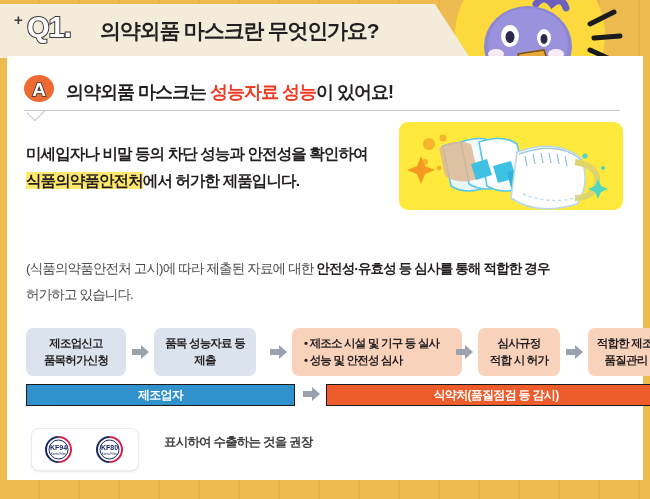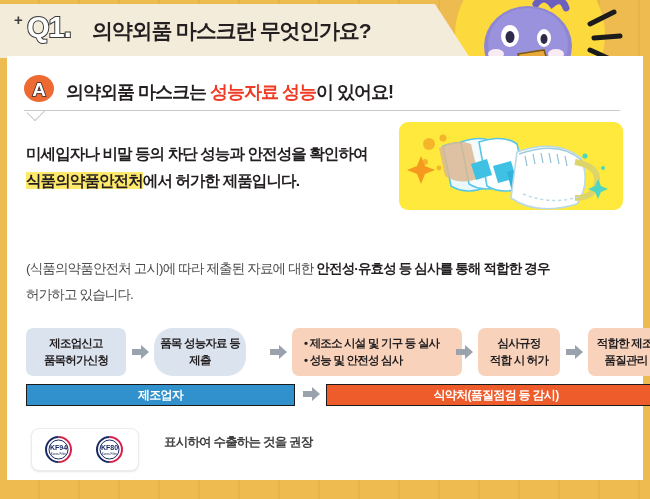--- a/index.html
+++ b/index.html
@@ -30,21 +30,21 @@
     line-height:1;
   }
   .q1{
     position:absolute;left:27px;top:12px;font-size:29px;font-weight:700;letter-spacing:-1px;
     color:#fff;
     -webkit-text-stroke:2px #3a3a3a;
     paint-order:stroke fill;
     line-height:1.05;
   }
   .qtitle{
-    position:absolute;left:92px;top:17px;font-size:21px;font-weight:700;color:#231f20;
+    position:absolute;left:100px;top:17px;font-size:21px;font-weight:700;color:#231f20;
     letter-spacing:-1.2px;white-space:nowrap;
   }
 
   
   .card{
     position:absolute;left:7px;top:56px;width:636px;height:424px;
     background:#ffffff;border:0;
   }
 
   
@@ -250,21 +250,21 @@
     <div class="fbox blue" style="left:0px;width:100px;">
       <span>제조업신고</span>
       <span>품목허가신청</span>
     </div>
     <div class="arrow" style="left:106px;">
       <svg width="17" height="14" viewBox="0 0 17 14">
           <path d="M0 4 h9 V0 l8 7 l-8 7 V10 H0 z" fill="#9aa3ad"></path>
         </svg>
     </div>
 
-    <div class="fbox blue" style="left:128px;width:92px;border-radius:19px;">
+    <div class="fbox blue" style="left:128px;width:102px;">
       <span>품목 성능자료 등</span>
       <span>제출</span>
     </div>
     <div class="arrow" style="left:244px;">
       <svg width="17" height="14" viewBox="0 0 17 14">
           <path d="M0 4 h9 V0 l8 7 l-8 7 V10 H0 z" fill="#9aa3ad"></path>
         </svg>
     </div>
 
     <div class="fbox org bullets" style="left:266px;width:158px;">

